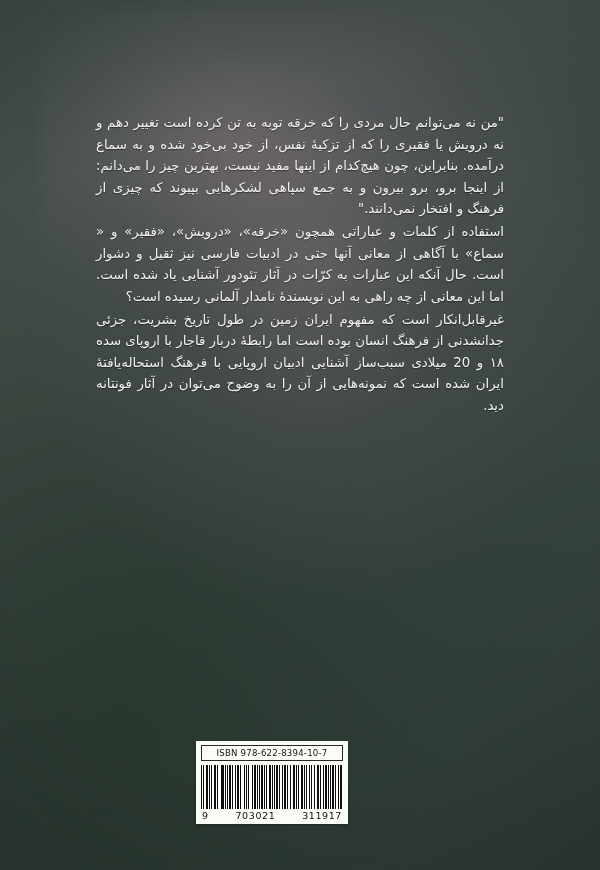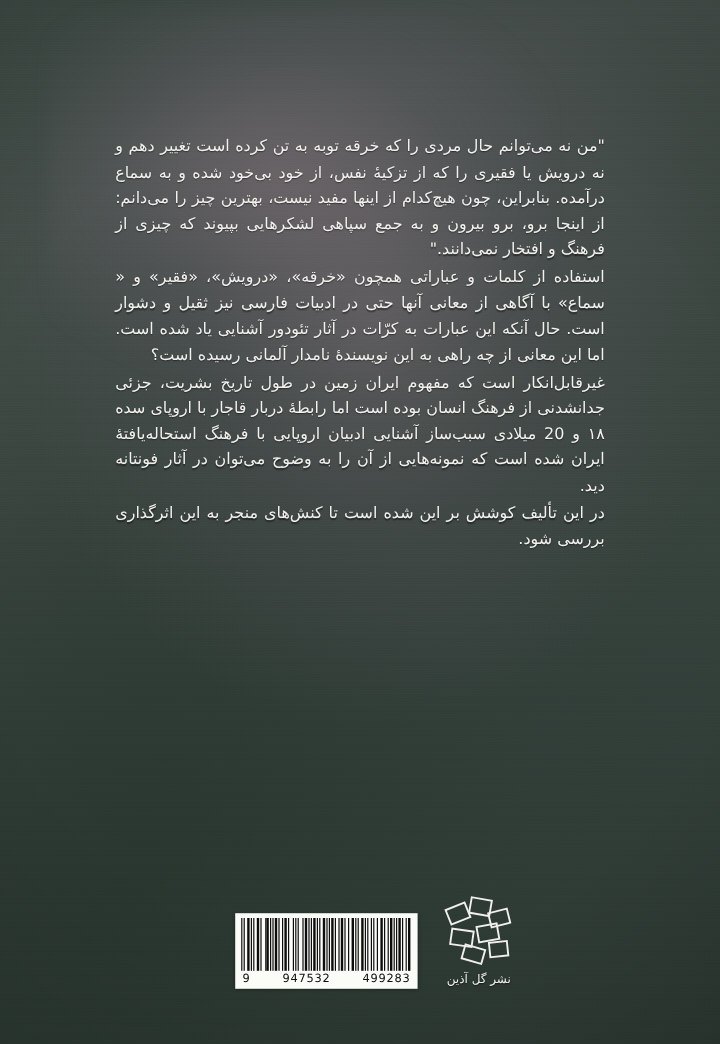--- a/index.html
+++ b/index.html
@@ -158,26 +158,26 @@
 </head>
 <body>
 
 <div class="cover">
   <div class="haze"></div>
 
   <div class="blurb">
     <p>"من نه می‌توانم حال مردی را که خرقه توبه به تن کرده است تغییر دهم و نه درویش یا فقیری را که از تزکیهٔ نفس، از خود بی‌خود شده و به سماع درآمده. بنابراین، چون هیچ‌کدام از اینها مفید نیست، بهترین چیز را می‌دانم: از اینجا برو، برو بیرون و به جمع سپاهی لشکرهایی بپیوند که چیزی از فرهنگ و افتخار نمی‌دانند."</p>
     <p>استفاده از کلمات و عباراتی همچون «خرقه»، «درویش»، «فقیر» و « سماع» با آگاهی از معانی آنها حتی در ادبیات فارسی نیز ثقیل و دشوار است. حال آنکه این عبارات به کرّات در آثار تئودور آشنایی یاد شده است. اما این معانی از چه راهی به این نویسندهٔ نامدار آلمانی رسیده است؟</p>
     <p>غیرقابل‌انکار است که مفهوم ایران زمین در طول تاریخ بشریت، جزئی جدانشدنی از فرهنگ انسان بوده است اما رابطهٔ دربار قاجار با اروپای سده ۱۸ و 20 میلادی سبب‌ساز آشنایی ادبیان اروپایی با فرهنگ استحاله‌یافتهٔ ایران شده است که نمونه‌هایی از آن را به وضوح می‌توان در آثار فونتانه دید.</p>
-    <p>در این تألیف کوشش بر این شده است تا کنش‌های منجر به این اثرگذاری بررسی شود.</p>
   </div>
 
   <div class="bottom">
 
     <div class="barcode-box">
+      <div class="isbn-text">ISBN 978-622-8394-10-7</div>
       <div class="bars" id="bars">
           <i style="width: 1px; background: rgb(13, 13, 13);"></i>
           <i style="width: 1px; background: transparent;"></i>
           <i style="width: 1px; background: rgb(13, 13, 13);"></i>
           <i style="width: 2px; background: transparent;"></i>
           <i style="width: 2px; background: rgb(13, 13, 13);"></i>
           <i style="width: 1px; background: transparent;"></i>
           <i style="width: 1px; background: rgb(13, 13, 13);"></i>
           <i style="width: 2px; background: transparent;"></i>
           <i style="width: 1px; background: rgb(13, 13, 13);"></i>
@@ -276,36 +276,20 @@
           <i style="width: 1px; background: transparent;"></i>
           <i style="width: 1px; background: rgb(13, 13, 13);"></i>
           <i style="width: 3px; background: transparent;"></i>
           <i style="width: 1px; background: rgb(13, 13, 13);"></i>
           <i style="width: 1px; background: transparent;"></i>
           <i style="width: 2px; background: rgb(13, 13, 13);"></i>
           <i style="width: 1px; background: transparent;"></i>
         </div>
       <div class="barcode-digits">
         <span>9</span>
-        <span>947532</span>
-        <span>499283</span>
+        <span>703021</span>
+        <span>311917</span>
       </div>
     </div>
 
-    <div class="publisher">
-      <div class="logo-mark">
-        <svg viewBox="0 0 62 62" width="62" height="62" aria-hidden="true">
-          <g fill="none" stroke="#f0efeb" stroke-width="1.6">
-            <rect x="5" y="10" width="17" height="13" transform="rotate(-22 13 16)"></rect>
-            <rect x="24" y="4" width="17" height="13" transform="rotate(10 32 10)"></rect>
-            <rect x="40" y="14" width="16" height="12" transform="rotate(-14 48 20)"></rect>
-            <rect x="8" y="30" width="18" height="13" transform="rotate(8 17 36)"></rect>
-            <rect x="30" y="26" width="17" height="13" transform="rotate(-10 38 32)"></rect>
-            <rect x="18" y="44" width="17" height="12" transform="rotate(16 26 50)"></rect>
-            <rect x="40" y="40" width="15" height="12" transform="rotate(-6 47 46)"></rect>
-          </g>
-        </svg>
-      </div>
-      <div class="publisher-name">نشر گل آذین</div>
-    </div>
 
   </div>
 </div>
 
 </body></html>

